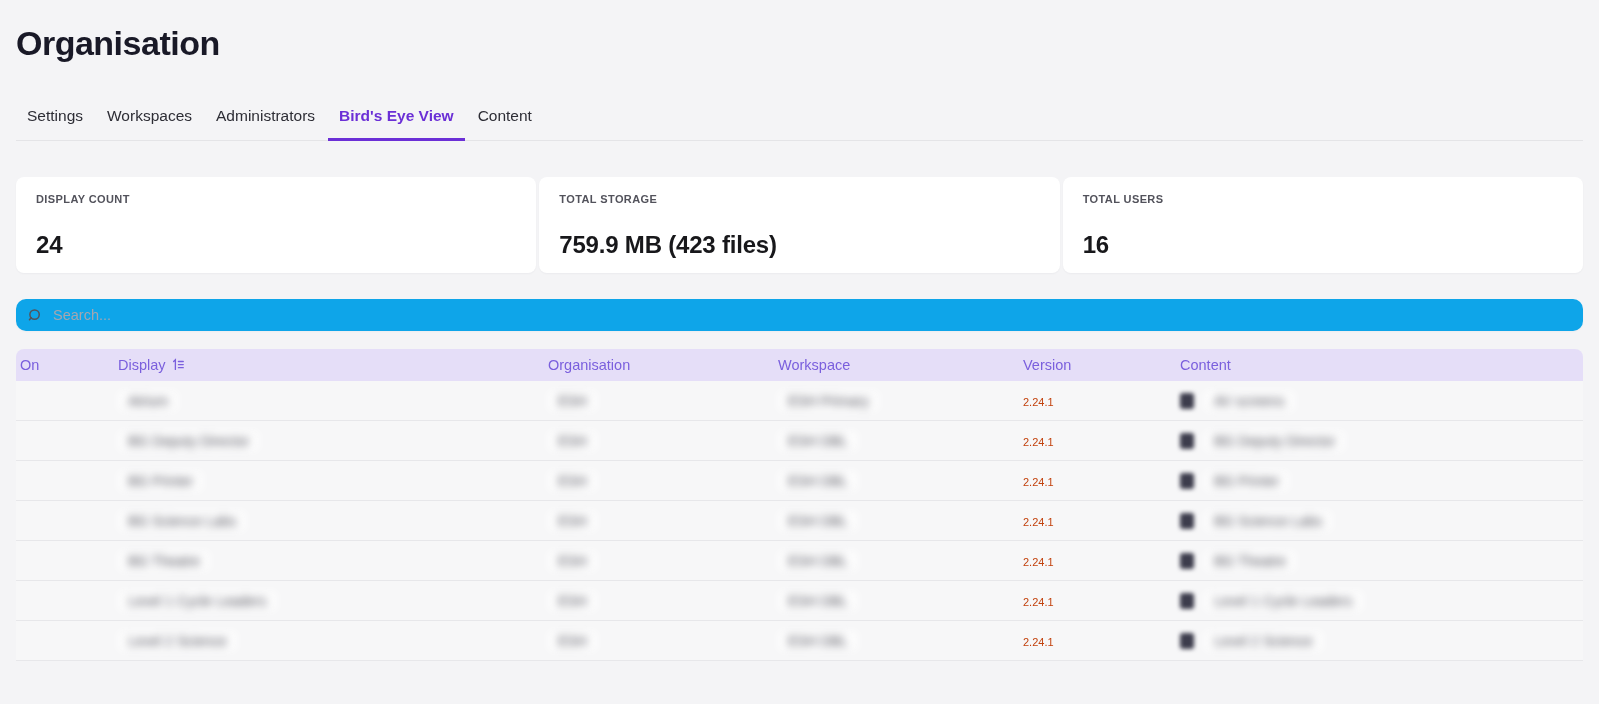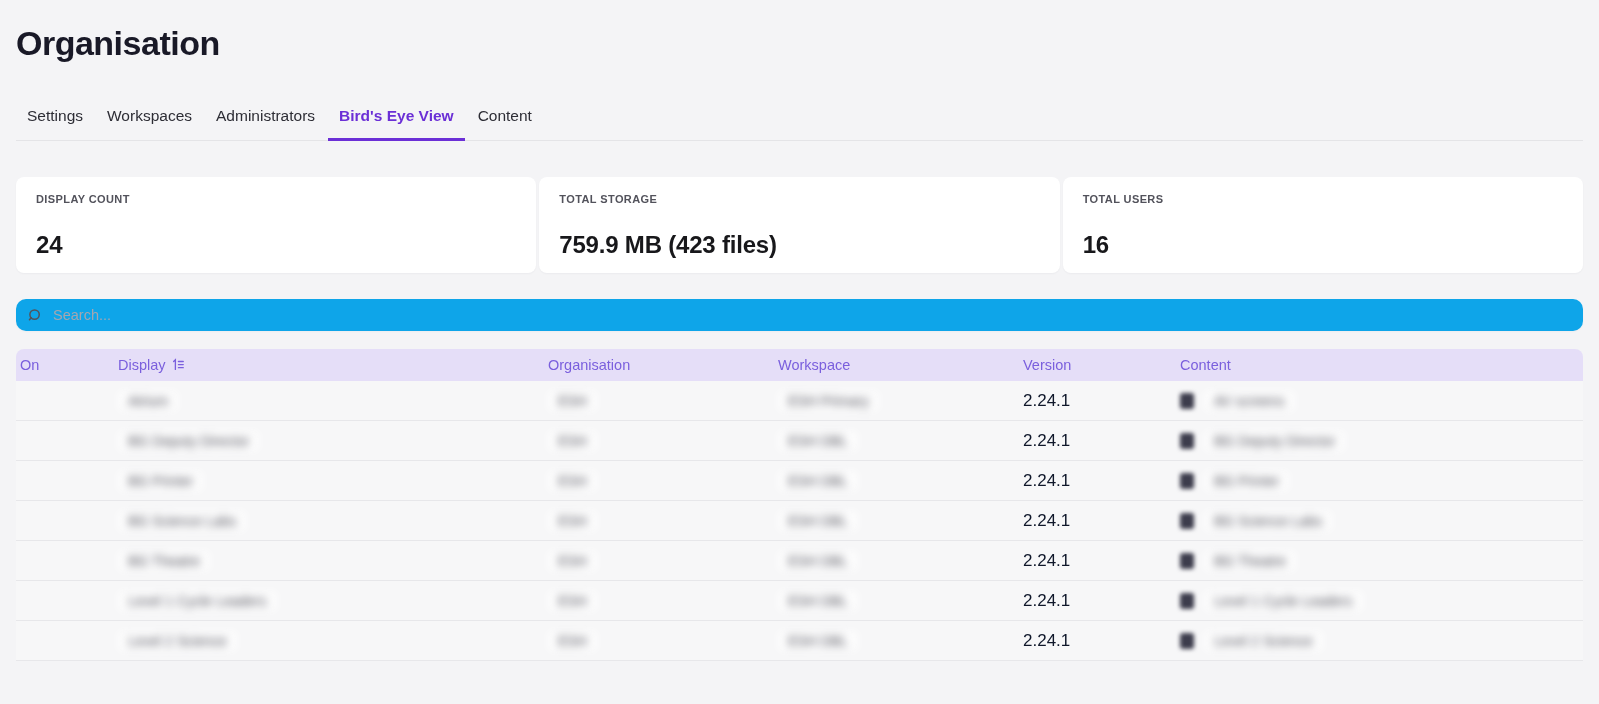--- a/index.html
+++ b/index.html
@@ -80,21 +80,21 @@
   }
   .dot { width:10px; height:10px; border-radius:50%; margin-left:2px; }
   .dot-on  { background:#3fd073; }
   .dot-off { background:#f4606b; }
 
   .redacted {
     display:inline-block; font-size:14px; color:#4b4b55;
     background:rgba(255,255,255,0.75); padding:2px 10px; border-radius:4px;
     filter:blur(4px); white-space:nowrap;
   }
-  .version-text { font-size:17px; color:#0f172a; }
+  .version-text { font-size:11px; color:#c2410c; }
   .content-cell { display:flex; align-items:center; gap:10px; }
   .thumb {
     width:14px; height:16px; border-radius:3px; background:#3c3c4c;
     filter:blur(2px); flex:0 0 auto;
   }
 </style>
 </head>
 <body>
 
 <div class="page">

